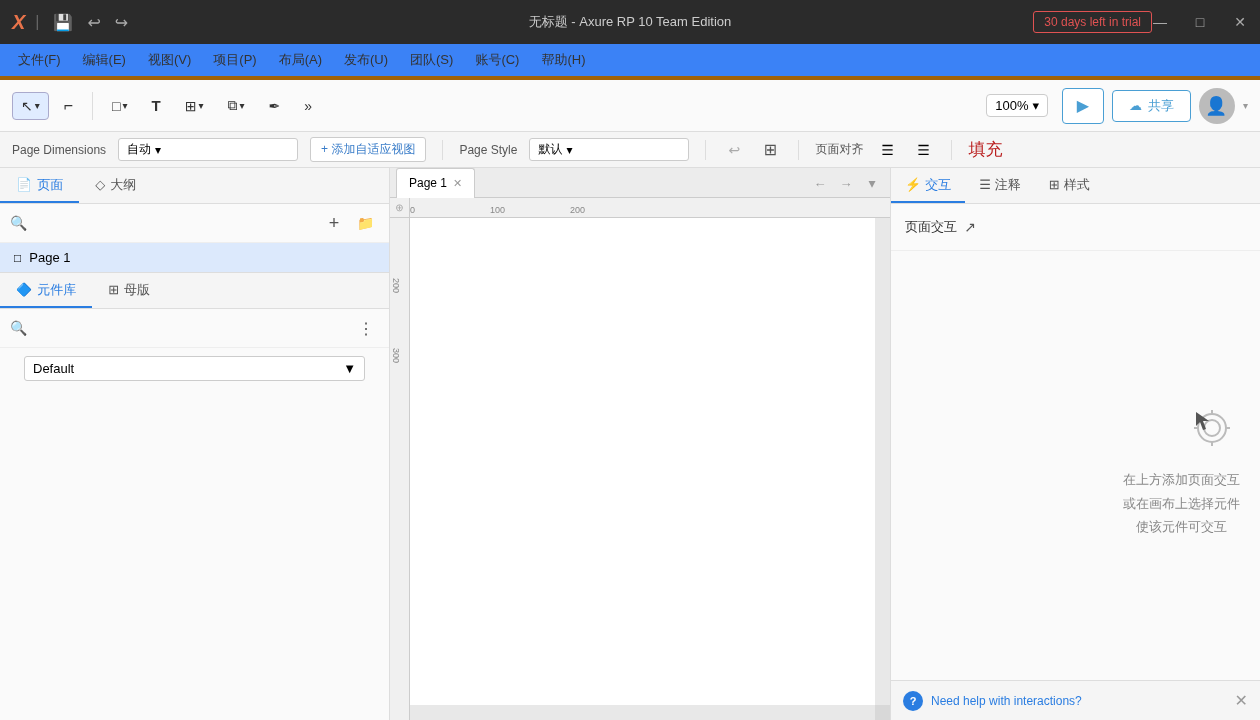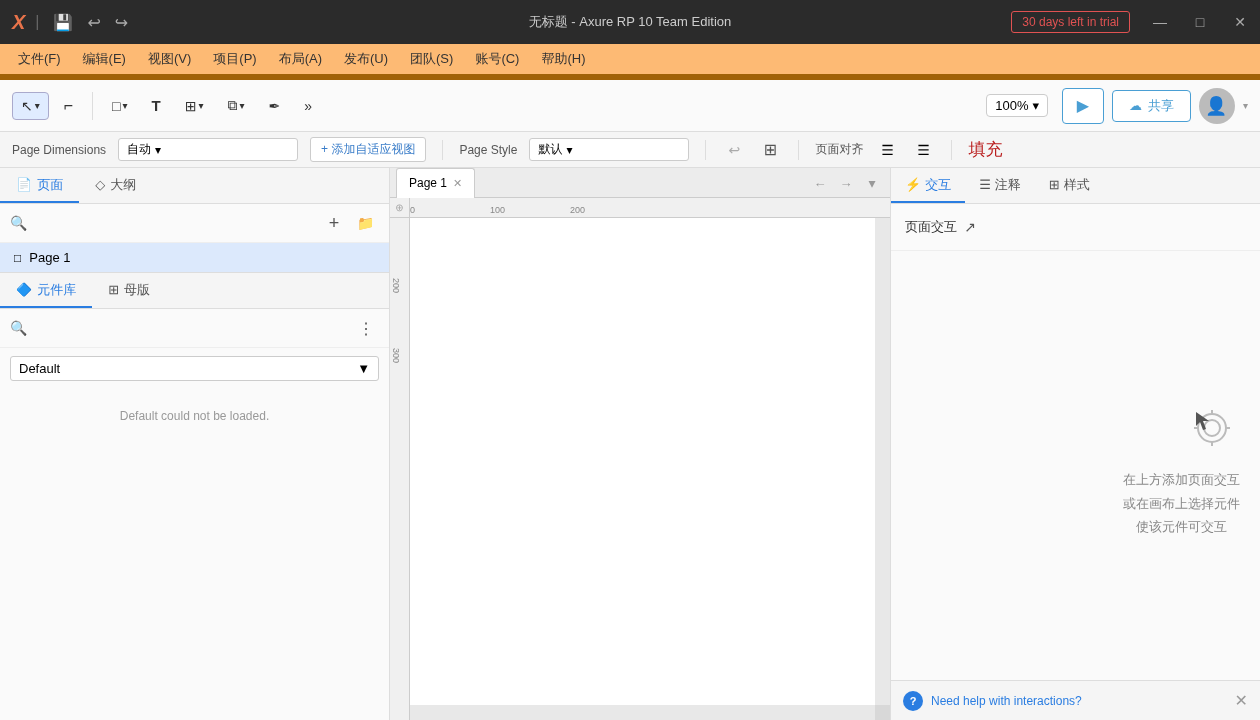--- a/index.html
+++ b/index.html
@@ -42,21 +42,21 @@
     }
     .window-title {
       position: absolute;
       left: 50%;
       transform: translateX(-50%);
       color: #ccc;
       font-size: 13px;
     }
     .trial-badge {
       position: absolute;
-      right: 130px;
+      right: 108px;
       border: 1.5px solid #e05252;
       color: #e05252;
       padding: 3px 10px;
       border-radius: 3px;
       font-size: 12px;
       cursor: pointer;
     }
     .win-controls {
       position: absolute;
       right: 0;
@@ -70,25 +70,25 @@
       align-items: center;
       justify-content: center;
       color: #aaa;
       cursor: pointer;
       font-size: 14px;
     }
 
     
     #menu-bar {
       height: 36px;
-      background: #fdba74;
+      background: #3b82f6;
       display: flex;
       align-items: center;
       padding: 0 8px;
-      border-bottom: 6px solid #a16207;
+      border-bottom: 4px solid #a16207;
       gap: 2px;
     }
     .menu-item {
       padding: 4px 10px;
       cursor: pointer;
       border-radius: 3px;
       font-size: 13px;
       color: #333;
     }
 
@@ -340,21 +340,21 @@
       color: #555;
       font-size: 16px;
     }
     .component-select {
       display: flex;
       align-items: center;
       justify-content: space-between;
       border: 1px solid #ccc;
       border-radius: 3px;
       padding: 4px 8px;
-      margin: 8px 10px;
+      margin: 8px 24px;
       background: white;
       cursor: pointer;
       font-size: 13px;
     }
     .component-error {
       padding: 20px 14px;
       color: #999;
       font-size: 12px;
       text-align: center;
     }
@@ -775,21 +775,20 @@
         <span class="search-icon-sm">🔍</span>
         <div class="component-search"></div>
         <span class="component-more-btn">⋮</span>
       </div>
 
       <div class="component-select">
         <span>Default</span>
         <span>▼</span>
       </div>
 
-      <div class="component-error">Default could not be loaded.</div>
     </div>
   </div>
 
   <div id="canvas-area">
 
     <div class="canvas-tabs-bar">
       <div class="canvas-tab">
         <span>Page 1</span>
         <span class="canvas-tab-close">✕</span>
       </div>

